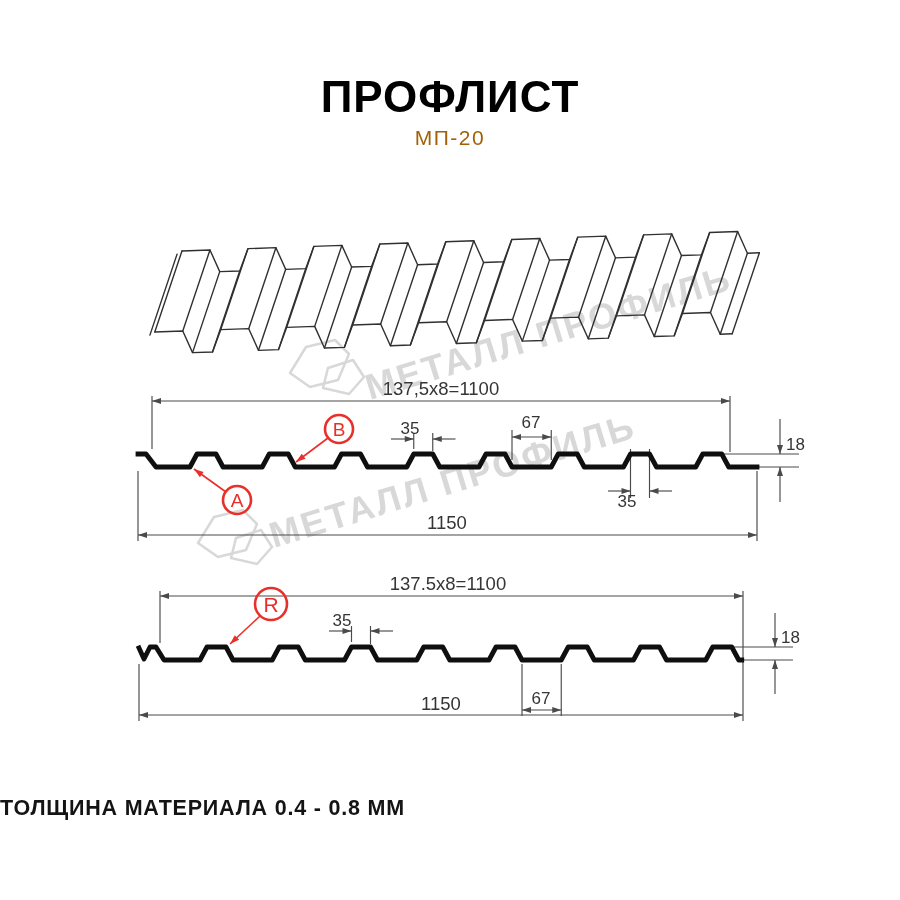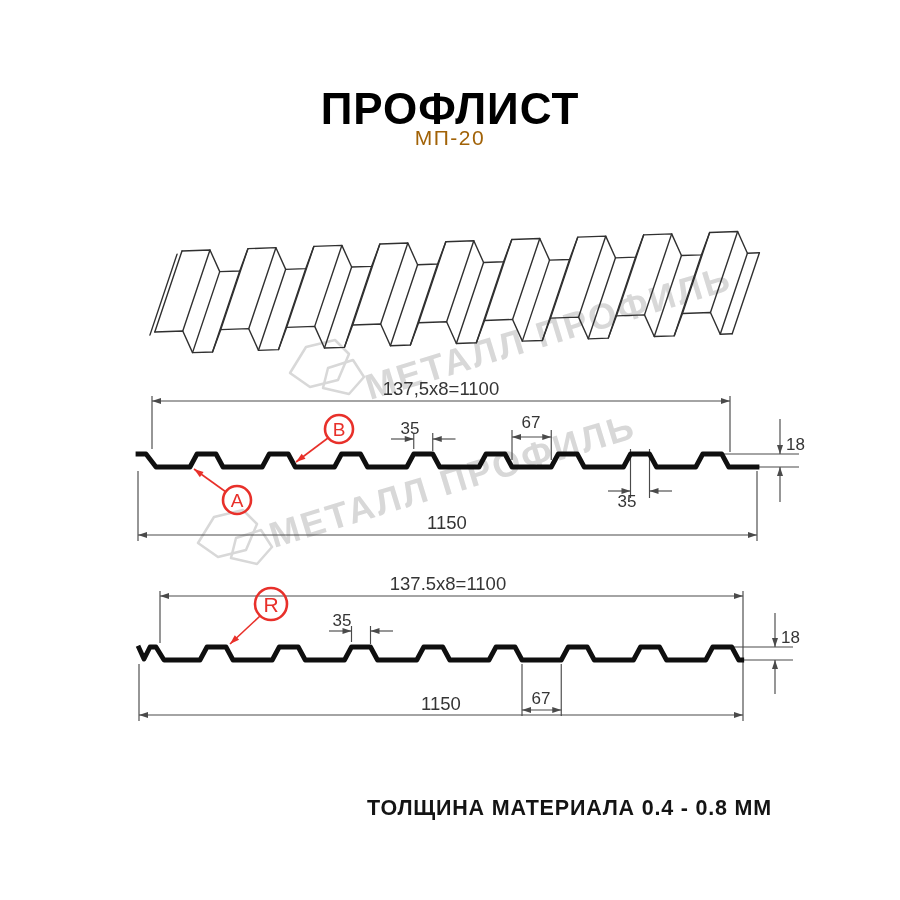--- a/index.html
+++ b/index.html
@@ -1,22 +1,22 @@
 <!DOCTYPE html>
 <html style="--red: #e8302a; --line: #4a4a4a; --profile: #0f0f0f; --watermark: #d8d8d8;"><head>
 <meta charset="utf-8">
 <style>
   html,body{margin:0;padding:0;background:#fff;}
   .page{position:relative;width:900px;height:900px;background:#fff;overflow:hidden;
         font-family:"Liberation Sans",sans-serif;}
   .title{position:absolute;top:72px;left:0;width:900px;text-align:center;
-         font-size:44px;font-weight:800;letter-spacing:1px;color:#000;margin-top:12px;}
+         font-size:44px;font-weight:800;letter-spacing:1px;color:#000;}
   .subtitle{position:absolute;top:126px;left:0;width:900px;text-align:center;
          font-size:21px;font-weight:500;letter-spacing:1.5px;color:#a16207;}
-  .caption{position:absolute;top:796px;left:0;width:772px;text-align:right;
+  .caption{position:absolute;top:796px;left:0;width:772px;text-align:left;
          font-size:21.5px;font-weight:600;letter-spacing:0.8px;color:#141414;}
   svg{position:absolute;top:0;left:0;}
   .sheet{stroke:#303030;stroke-width:1.4;fill:none;stroke-linejoin:round;stroke-linecap:round;}
   .prof{stroke:var(--profile,#0f0f0f);stroke-width:4.8;fill:none;stroke-linejoin:round;stroke-linecap:square;}
   .xline,.dline{stroke:var(--line,#4a4a4a);stroke-width:1.15;fill:none;}
   .dim{font-family:"Liberation Sans",sans-serif;font-size:17px;fill:#353535;}
   .dim.big{font-size:18.5px;}
   .red-circ{stroke:var(--red,#e8302a);stroke-width:2.6;fill:none;}
   .red-leader{stroke:var(--red,#e8302a);stroke-width:1.6;fill:none;}
   .red-letter{font-family:"Liberation Sans",sans-serif;font-weight:500;font-size:19px;fill:var(--red,#e8302a);}

